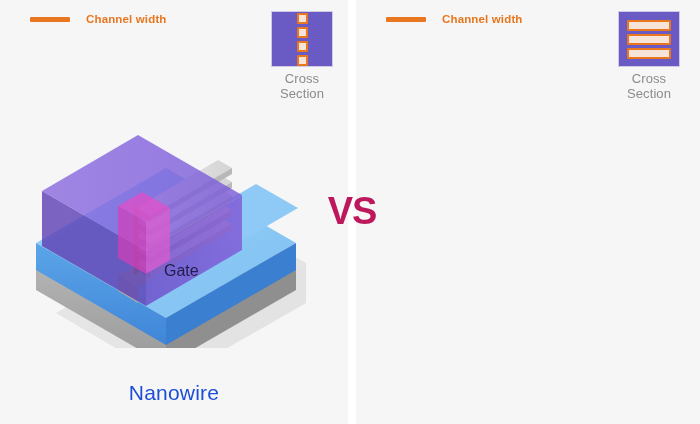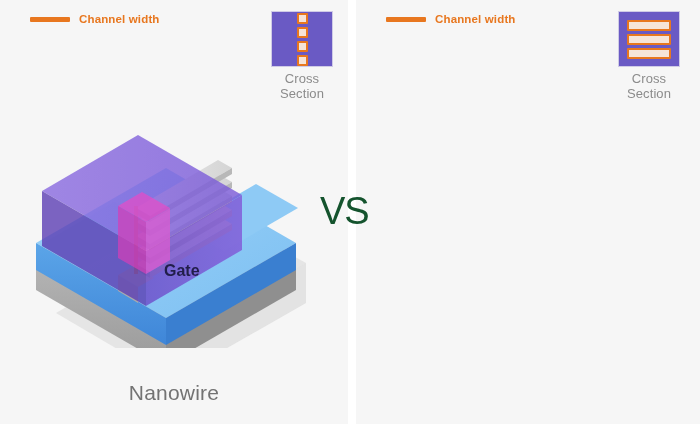--- a/index.html
+++ b/index.html
@@ -36,21 +36,21 @@
     height: 424px;
     background: #ffffff;
   }
 
   
   .legend {
     position: absolute;
     top: 13px;
     display: flex;
     align-items: center;
-    gap: 9px;
+    gap: 16px;
   }
   .legend-left  { left: 30px; }
   .legend-right { left: 30px; }
   .legend-line {
     width: 40px;
     height: 5px;
     border-radius: 1px;
     background: #e8771f;
   }
   .legend-label {
@@ -104,46 +104,46 @@
     border: 2px solid #e8771f;
     border-radius: 1px;
   }
 
   
   .vs {
     position: absolute;
     left: 320px;
     top: 190px;
     width: 64px;
-    text-align: left;
+    text-align: center;
     font-size: 38px;
-    font-weight: normal;
+    font-weight: bold;
     letter-spacing: -1px;
-    color: #14532d;
+    color: #be185d;
     z-index: 40;
   }
 
   
   .caption {
     position: absolute;
     top: 381px;
     font-size: 21px;
-    color: #737373;
+    color: #1d4ed8;
     letter-spacing: .2px;
     text-align: center;
   }
   .caption-left  { left: 0;    width: 348px; }
 
   
   .scene {
     position: absolute;
     width: 340px;
     height: 250px;
   }
-  .scene-left  { left: 6px;  top: 98px; font-weight: bold; }
+  .scene-left  { left: 6px;  top: 98px; }
   .scene svg { display: block; width: 100%; height: 100%; }
 
   .gate-text {
     font-family: "Liberation Sans", sans-serif;
     font-size: 16px;
     fill: #211e4a;
   }
 </style>
 </head>
 <body>

